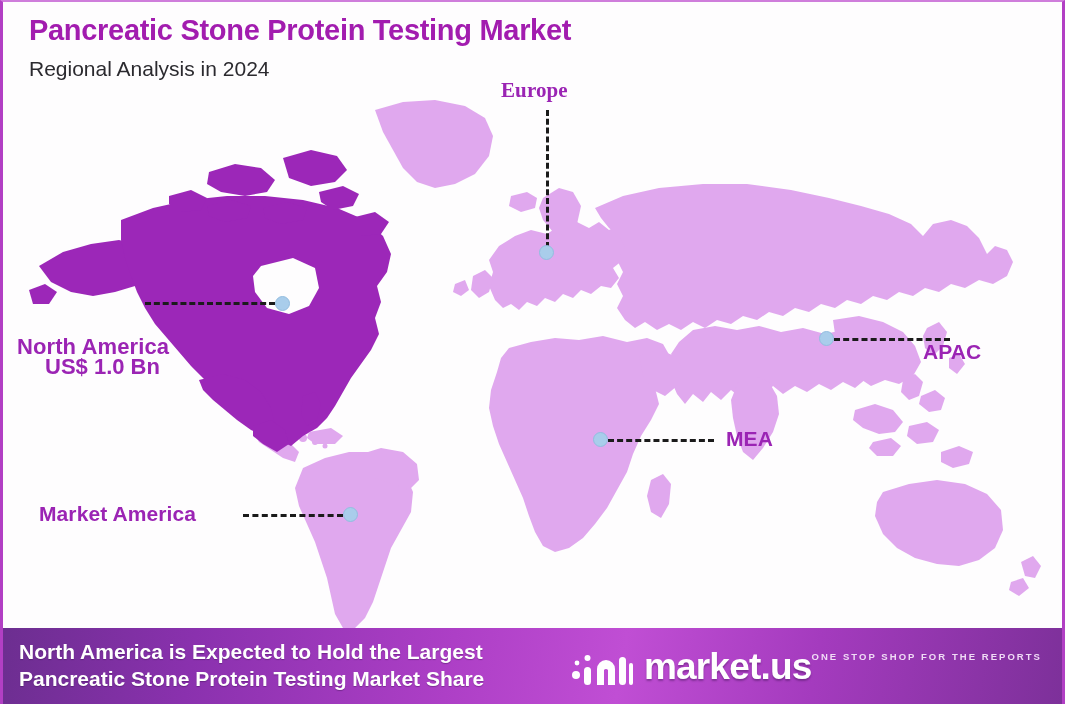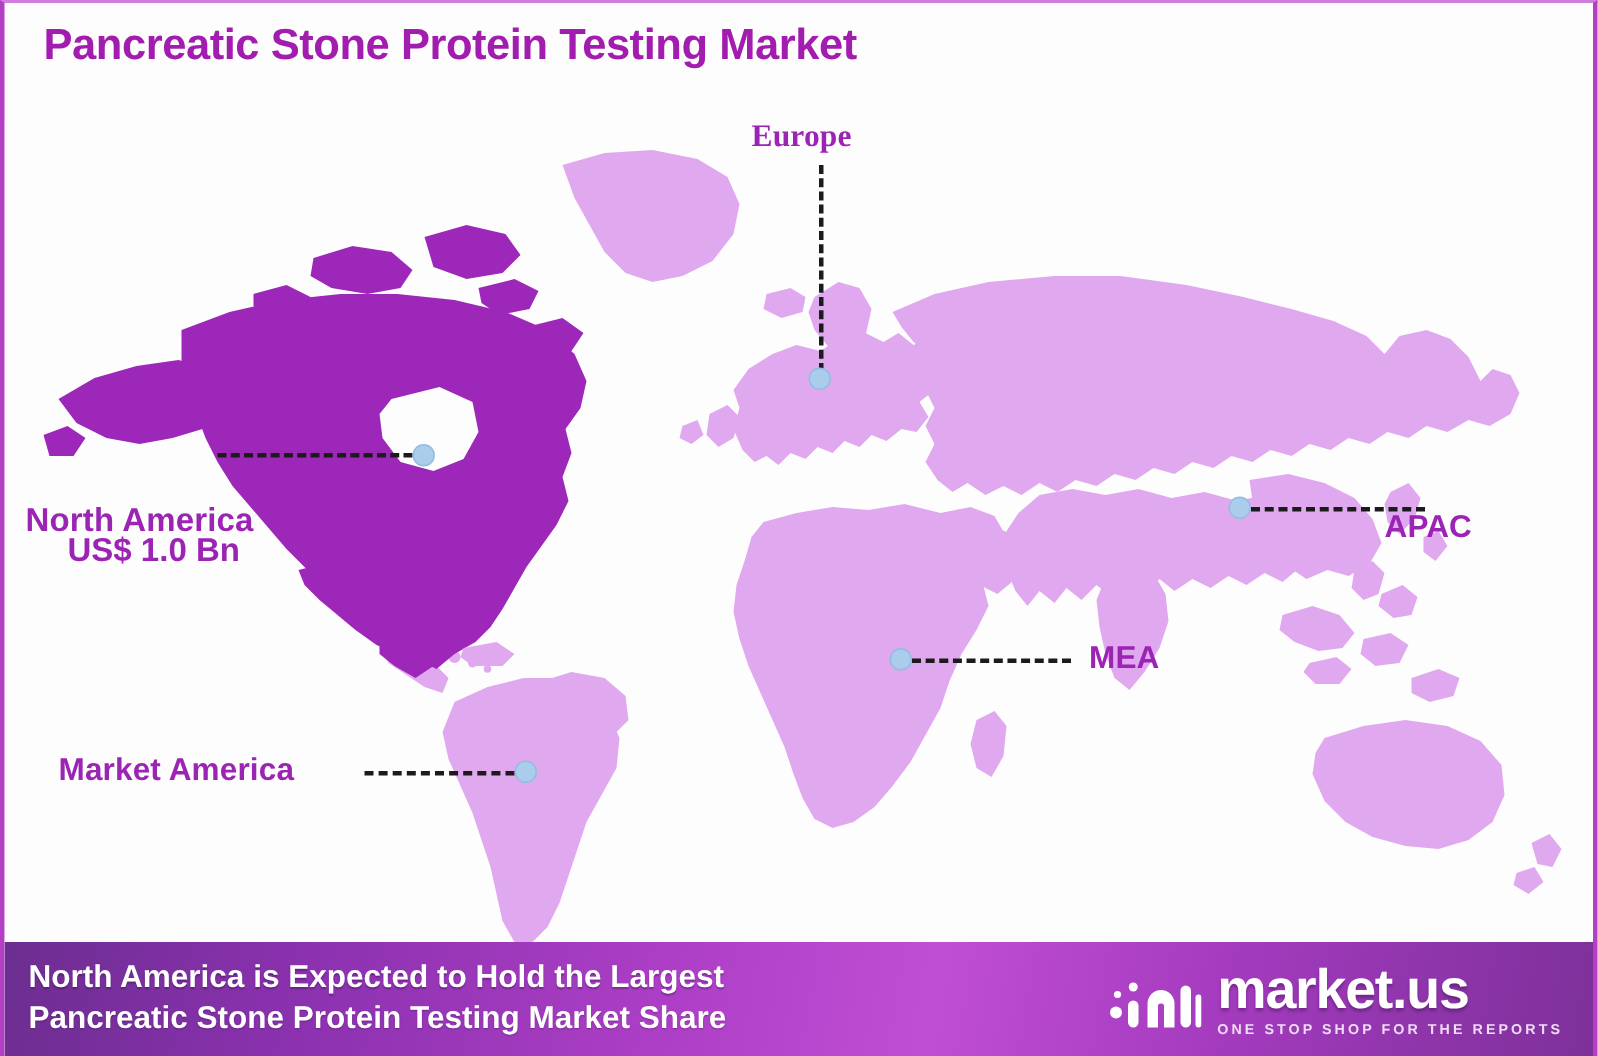--- a/index.html
+++ b/index.html
@@ -72,36 +72,37 @@
   }
   #footer-text{
     margin-left:16px;color:#ffffff;font-weight:bold;
     font-size:21px;line-height:1.27;white-space:nowrap;
     text-shadow:0 1px 1px rgba(40,10,60,.35);
   }
   #brand{
     display:flex;align-items:center;margin-right:26px;gap:11px;
   }
   #brand-mark{flex:0 0 auto;}
-  #brand-words{display:flex;flex-direction:column;align-items:flex-start;}
+  #brand-words{display:flex;flex-direction:row;align-items:flex-start;}
   #brand-name{
     color:#ffffff;font-weight:bold;font-size:37px;line-height:1;
     letter-spacing:-0.8px;text-shadow:0 2px 2px rgba(40,10,60,.35);
   }
   #brand-tag{
     color:#f0dcf6;font-size:9.5px;font-weight:bold;
     letter-spacing:2.05px;margin-top:3px;white-space:nowrap;
   }
 </style>
 </head>
 <body>
 
 <div id="page">
 
   <div id="title">Pancreatic Stone Protein Testing Market</div>
+  <div id="subtitle">Regional Analysis in 2024</div>
 
   <div id="map-wrap">
     <svg id="world-map" viewBox="0 0 1065 548" xmlns="http://www.w3.org/2000/svg">
       <rect x="0" y="0" width="1065" height="548" fill="#fefdfe"></rect>
 
       <g fill="#e0a8ee">
 
         <path d="M372 30 L400 22 L432 20 L462 26 L482 38 L490 56 L486 76 L472 94 L452 104 L432 108
                  L414 102 L400 88 L390 70 L380 52 Z"></path>
 

